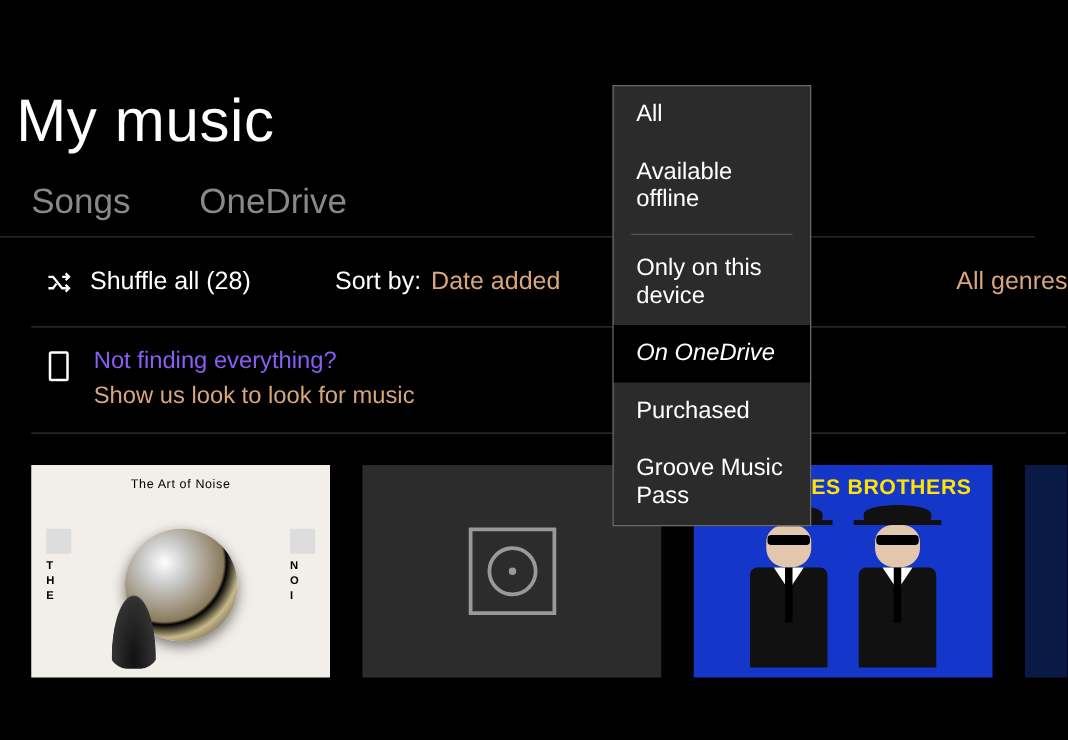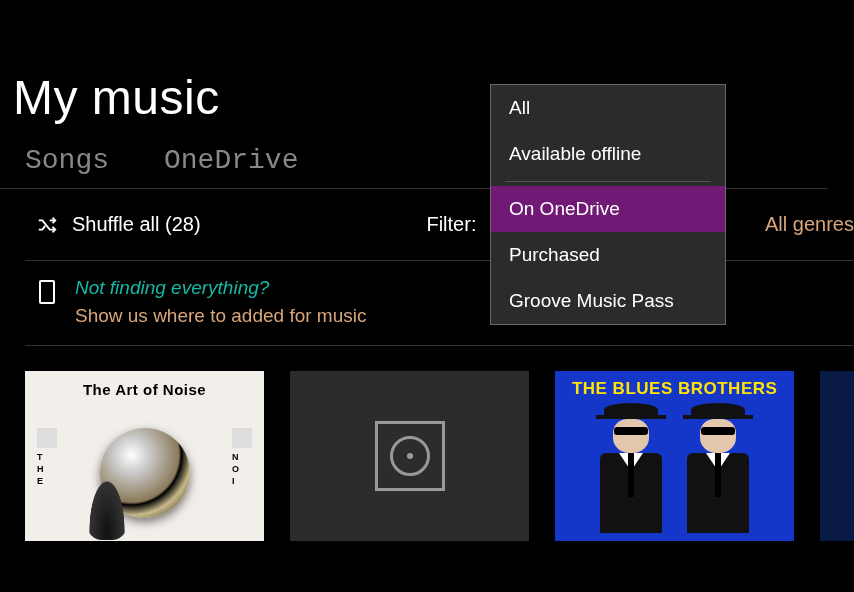--- a/index.html
+++ b/index.html
@@ -25,21 +25,20 @@
     border-bottom: 1px solid #333;
     width: 828px;
     margin-bottom: 0;
   }
   .tab {
     font-size: 28px;
     font-weight: 400;
     color: #888;
     padding-bottom: 12px;
     cursor: pointer;
-    font-family: Liberation Mono, monospace;
   }
   .tab.active {
     color: #fff;
     border-bottom: 3px solid #d9a679;
   }
   .toolbar {
     display: flex;
     align-items: center;
     padding: 24px 0 0 36px;
     font-size: 20px;
@@ -65,38 +64,38 @@
     margin: 24px 0 0 25px;
     width: 828px;
     border-top: 1px solid #333;
     border-bottom: 1px solid #333;
     padding: 16px 0 18px 12px;
     display: flex;
     gap: 18px;
   }
   .hint-icon { width: 20px; height: 26px; margin-top: 2px; }
   .hint-text { display: flex; flex-direction: column; gap: 6px; }
-  .hint-q { font-size: 19px; color: #14b8a6; font-style: italic; }
+  .hint-q { font-size: 19px; color: #8b5cf6; }
   .hint-link { font-size: 19px; color: #d9a679; cursor: pointer; }
 
   .albums {
     display: flex;
     gap: 26px;
     padding: 25px 0 0 25px;
   }
   .album {
     width: 240px;
     height: 170px;
     background: #2a2a2a;
     overflow: hidden;
     position: relative;
   }
   
   .a1 { background:#f2eee9; color:#000;}
-  .a1-title { text-align:center; font-size:15px; font-weight:bold; padding-top:10px; letter-spacing:0.5px;}
+  .a1-title { text-align:center; font-size:10px; font-weight:normal; padding-top:10px; letter-spacing:0.5px;}
   .a1-body { display:flex; justify-content:center; align-items:center; height:150px; position:relative;}
   .a1-disc {
     width:90px; height:90px; border-radius:50%;
     background: radial-gradient(circle at 35% 30%, #fff 0%, #ccc 20%, #8a7a5a 55%, #000 58%, #c8b98a 70%, #000 100%);
     box-shadow: 0 4px 10px rgba(0,0,0,0.5);
   }
   .a1-side { position:absolute; font-size:9px; font-weight:bold; top:30px; display:flex; flex-direction:column; gap:2px;}
   .a1-side.left { left:12px; }
   .a1-side.right { right:12px; }
   .a1-sq { width:20px; height:20px; background:#ddd; margin-bottom:2px;}
@@ -122,32 +121,32 @@
   .a3-body { width:62px; height:80px; background:#111; margin:0 auto; border-radius:6px 6px 0 0; position:relative;}
   .a3-tie { position:absolute; left:50%; top:0; transform:translateX(-50%); width:6px; height:44px; background:#000;}
   .a3-shirt { position:absolute; left:50%; top:0; transform:translateX(-50%); width:0; height:0; border-left:12px solid transparent; border-right:12px solid transparent; border-top:18px solid #fff;}
   
   .a4 { width: 34px; background:#0a1a46;}
 
   
   .dropdown {
     position: absolute;
     left: 490px;
-    top: 84px;
-    width: 236px;
+    top: 68px;
+    width: 159px;
     background: #2b2b2b;
     border: 1px solid #6a6a6a;
     z-index: 10;
   }
   .dd-item {
     padding: 12px 18px;
     font-size: 19px;
     cursor: pointer;
   }
-  .dd-item.sel { background: #701a75; }
+  .dd-item.sel { background: #000000; font-style: italic; }
   .dd-sep { border-top: 1px solid #555; margin: 4px 14px; }
 </style>
 </head>
 <body>
 
 <h1 class="page-title">My music</h1>
 
 <div class="tabs">
   <div class="tab">Songs</div>
   <div class="tab">OneDrive</div>
@@ -158,35 +157,39 @@
     <svg class="shuffle-icon" viewBox="0 0 24 24" fill="none" stroke="#fff" stroke-width="2">
       <path d="M3 7h4l8 10h5"></path>
         <path d="M3 17h4l3-4"></path>
         <path d="M15 7h5"></path>
       <path d="M18 4l3 3-3 3"></path>
         <path d="M18 14l3 3-3 3"></path>
     </svg>
     <span class="tb-shuffle">Shuffle all (28)</span>
   </div>
   <div class="gap1"></div>
+  <div class="tb-group">
+    <span class="tb-label">Sort by:</span>
+    <span class="tb-value">Date added</span>
+  </div>
   <div class="gap2"></div>
   <div class="tb-group">
     <span class="tb-label">Filter:</span>
   </div>
   <div class="gap3"></div>
   <span class="tb-value">All genres</span>
 </div>
 
 <div class="hint-row">
   <svg class="hint-icon" viewBox="0 0 18 26" fill="none" stroke="#fff" stroke-width="2">
     <rect x="2" y="2" width="14" height="22" rx="1"></rect>
   </svg>
   <div class="hint-text">
     <span class="hint-q">Not finding everything?</span>
-    <span class="hint-link">Show us where to added for music</span>
+    <span class="hint-link">Show us look to look for music</span>
   </div>
 </div>
 
 <div class="albums">
   <div class="album a1">
     <div class="a1-title">The Art of Noise</div>
     <div class="a1-body">
       <div class="a1-side left">
           <div class="a1-sq"></div>
           <span>T</span>
@@ -235,16 +238,17 @@
         </div>
     </div>
   </div>
   <div class="album a4"></div>
 </div>
 
 <div class="dropdown">
   <div class="dd-item">All</div>
   <div class="dd-item">Available offline</div>
   <div class="dd-sep"></div>
+  <div class="dd-item">Only on this device</div>
   <div class="dd-item sel">On OneDrive</div>
   <div class="dd-item">Purchased</div>
   <div class="dd-item">Groove Music Pass</div>
 </div>
 
 </body></html>

